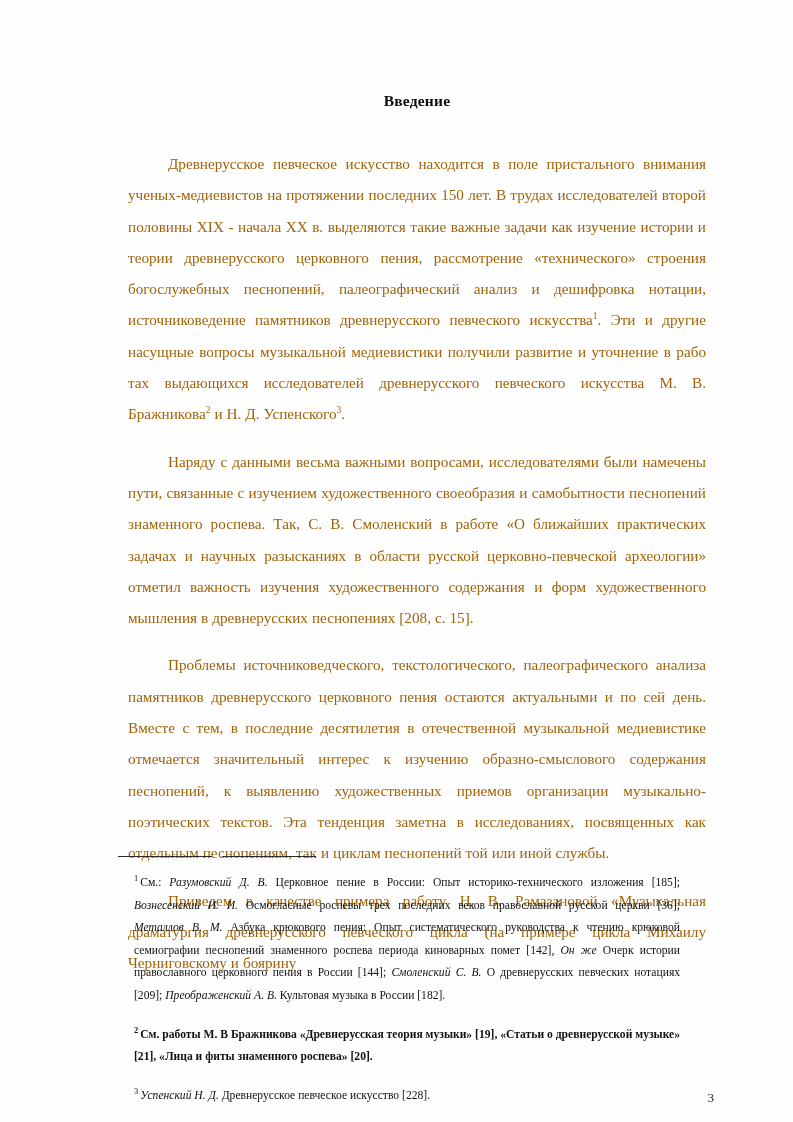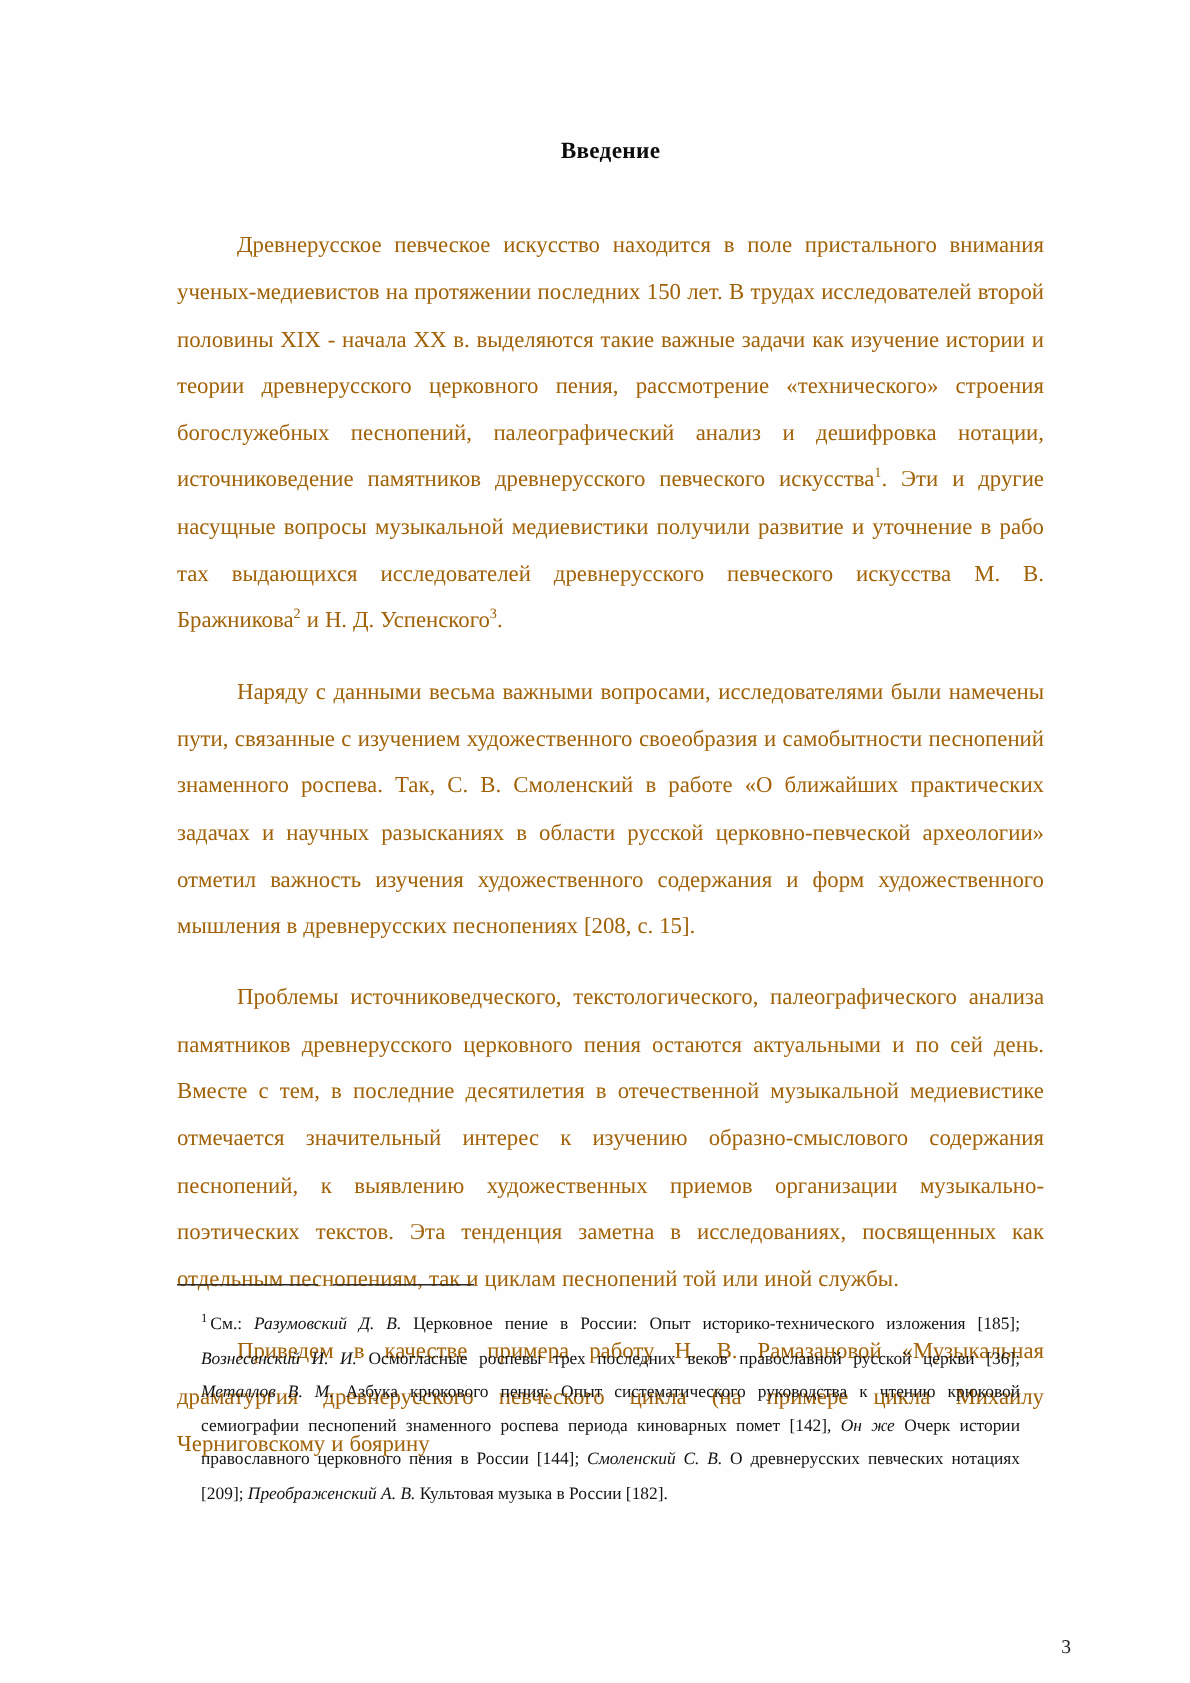--- a/index.html
+++ b/index.html
@@ -15,21 +15,21 @@
   .page {
     position: relative;
     width: 793px;
     height: 1122px;
     background: #fefefe;
     overflow: hidden;
     box-sizing: border-box;
   }
   .content {
     position: absolute;
-    left: 118px;
+    left: 128px;
     top: 92px;
     width: 578px;
   }
 
   
   .doc-heading {
     font-size: 15.5px;
     font-weight: bold;
     text-align: center;
     letter-spacing: 0.2px;
@@ -131,17 +131,19 @@
     </div>
 
   </div>
 
   <div class="footnotes">
     <div class="fn-rule-wrap">
       <div class="fn-rule-a"></div>
       <div class="fn-rule-b"></div>
     </div>
     <p class="fn first"><sup class="fn-num">1</sup>См.: <i>Разумовский Д. В.</i> Церковное пение в России: Опыт историко-технического изложения [185]; <i>Вознесенский И. И.</i> Осмогласные роспевы трех последних веков православной русской церкви [36]; <i>Металлов В. М.</i> Азбука крюкового пения: Опыт систематического руководства к чтению крюковой семиографии песнопений знаменного роспева периода киноварных помет [142], <i>Он же</i> Очерк истории православного церковного пения в России  [144]; <i>Смоленский С. В.</i> О древнерусских певческих нотациях [209]; <i>Преображенский А. В.</i> Культовая музыка в России [182].</p>
+    <p class="fn bold"><sup class="fn-num">2</sup>См. работы М. В Бражникова  «Древнерусская теория музыки» [19], «Статьи о древнерусской музыке» [21], «Лица и фиты знаменного роспева» [20].</p>
+    <p class="fn"><sup class="fn-num">3</sup><i>Успенский Н. Д.</i> Древнерусское певческое искусство [228].</p>
   </div>
 
   <div class="page-number">3</div>
 
 </div>
 
 </body></html>

